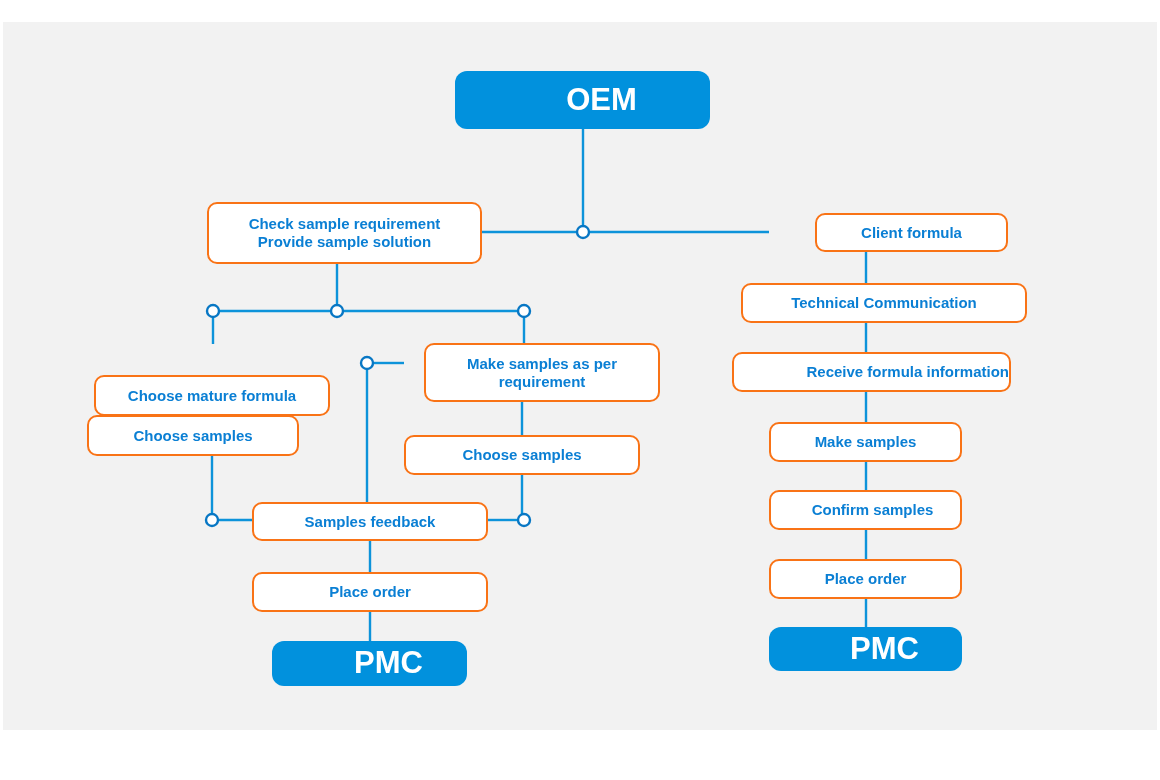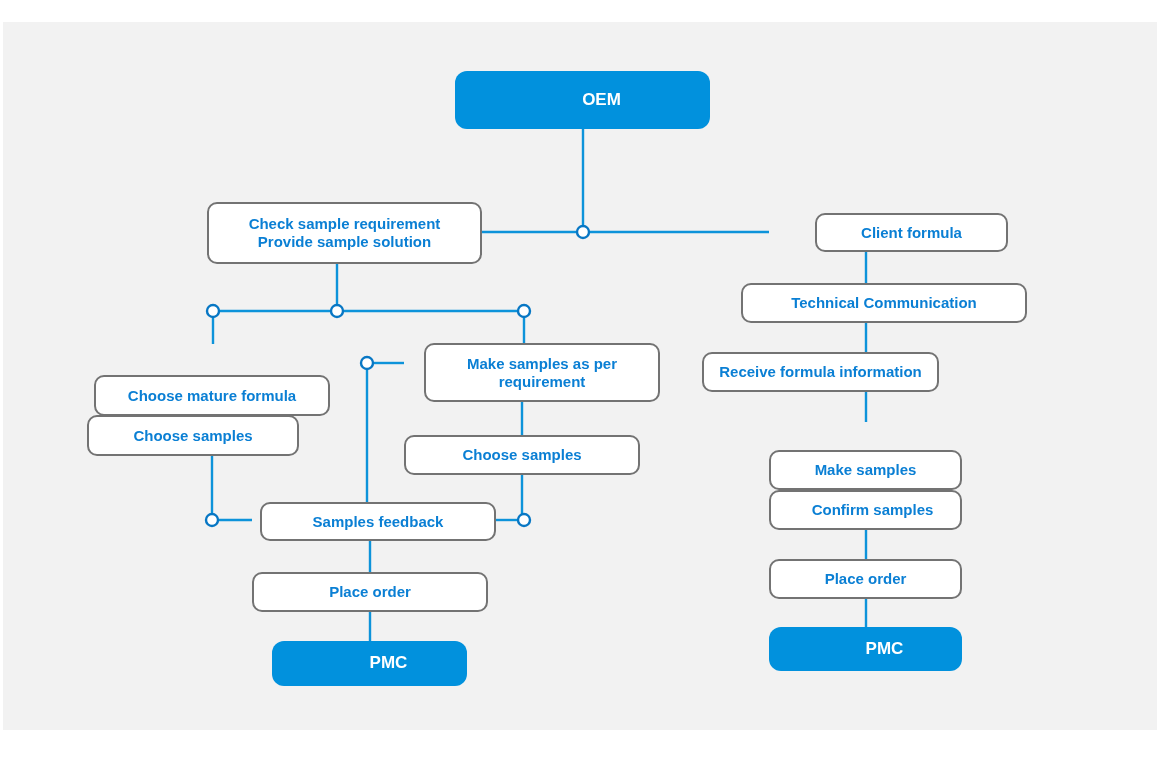--- a/index.html
+++ b/index.html
@@ -19,31 +19,31 @@
   .node{
     position:absolute;
     box-sizing:border-box;
     display:flex;align-items:center;justify-content:center;
     text-align:center;
     border-radius:10px;
     line-height:1.18;
   }
   .node.outline{
     background:#ffffff;
-    border:2px solid #737373;
+    border:2px solid #f97316;
     color:#0a7fd4;
     font-weight:bold;
     font-size:15px;
   }
   .node.filled{
     background:#0191dd;
     border:none;
     color:#ffffff;
     font-weight:bold;
-    font-size:17px;
+    font-size:31px;
     border-radius:12px;
     padding-left:38px;
   }
   .node .label{display:block;white-space:pre-line;}
 </style>
 </head>
 <body>
 
 <div id="stage">
 
@@ -105,43 +105,43 @@
       <div class="node outline" style="left: 207px; top: 202px; width: 275px; height: 62px;">
         <span class="label">Check sample requirement
 Provide sample solution</span>
       </div>
       <div class="node outline" style="left: 815px; top: 213px; width: 193px; height: 39px;">
         <span class="label">Client formula</span>
       </div>
       <div class="node outline" style="left: 741px; top: 283px; width: 286px; height: 40px;">
         <span class="label">Technical Communication</span>
       </div>
-      <div class="node outline" style="left: 702px; top: 352px; width: 237px; height: 40px;">
+      <div class="node outline" style="left: 732px; top: 352px; width: 279px; height: 40px; justify-content: flex-end;">
         <span class="label">Receive formula information</span>
       </div>
       <div class="node outline" style="left: 94px; top: 344px; width: 236px; height: 41px; margin-top: 31px;">
         <span class="label">Choose mature formula</span>
       </div>
       <div class="node outline" style="left: 404px; top: 343px; width: 236px; height: 59px; margin-left: 20px;">
         <span class="label">Make samples as per
 requirement</span>
       </div>
       <div class="node outline" style="left: 87px; top: 415px; width: 212px; height: 41px;">
         <span class="label">Choose samples</span>
       </div>
-      <div class="node outline" style="left: 769px; top: 422px; width: 193px; height: 40px; margin-top: 28px;">
+      <div class="node outline" style="left: 769px; top: 422px; width: 193px; height: 40px;">
         <span class="label">Make samples</span>
       </div>
       <div class="node outline" style="left: 404px; top: 435px; width: 236px; height: 40px;">
         <span class="label">Choose samples</span>
       </div>
       <div class="node outline" style="left: 769px; top: 490px; width: 193px; height: 40px; padding-left: 14px;">
         <span class="label">Confirm samples</span>
       </div>
-      <div class="node outline" style="left: 252px; top: 502px; width: 236px; height: 39px; margin-left: 8px;">
+      <div class="node outline" style="left: 252px; top: 502px; width: 236px; height: 39px;">
         <span class="label">Samples feedback</span>
       </div>
       <div class="node outline" style="left: 769px; top: 559px; width: 193px; height: 40px;">
         <span class="label">Place order</span>
       </div>
       <div class="node outline" style="left: 252px; top: 572px; width: 236px; height: 40px;">
         <span class="label">Place order</span>
       </div>
       <div class="node filled" style="left: 272px; top: 641px; width: 195px; height: 45px;">
         <span class="label">PMC</span>

